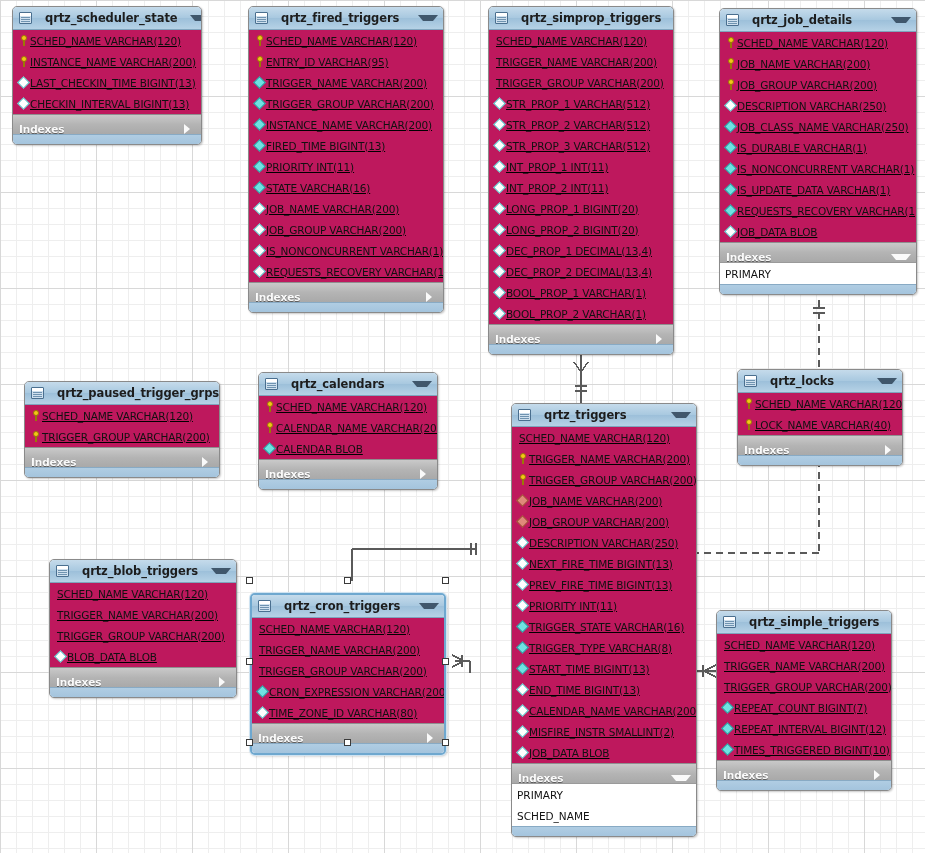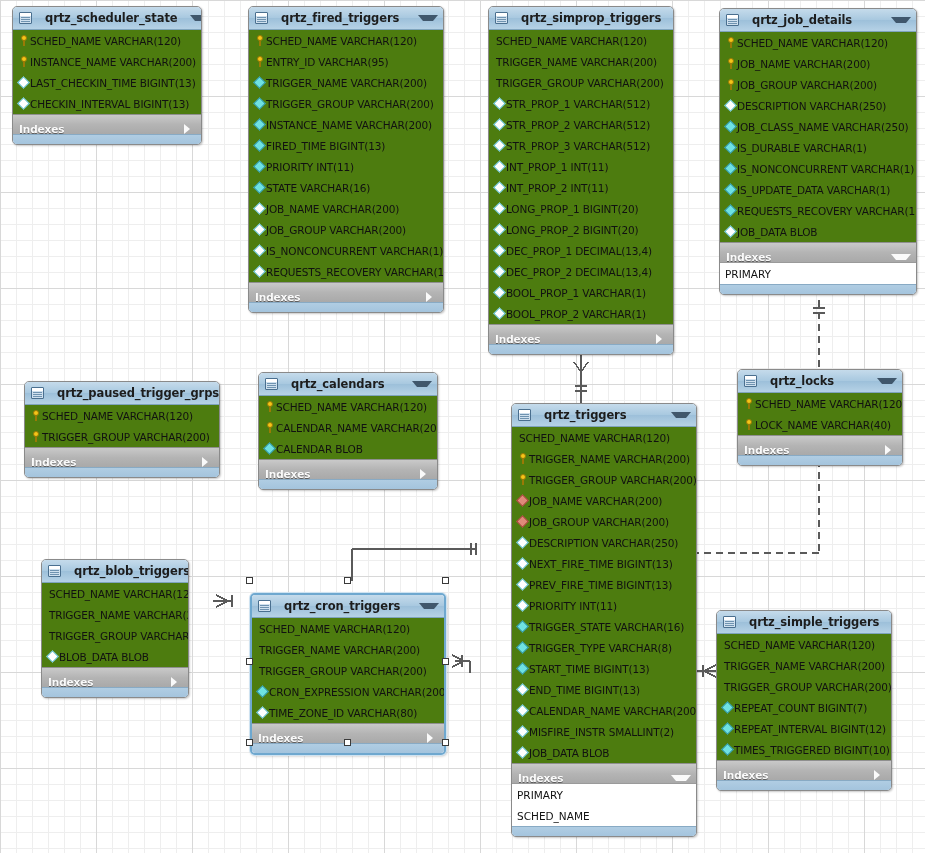--- a/index.html
+++ b/index.html
@@ -58,21 +58,21 @@
   }
   .caret{
     width:0;height:0;border-left:5px solid transparent;border-right:5px solid transparent;
     border-top:6px solid #40576c;flex:0 0 10px;
   }
   .caret.right{
     border-top:5px solid transparent;border-bottom:5px solid transparent;
     border-left:6px solid #6b6b6b;border-right:0;width:0;height:0;flex:0 0 6px;
   }
 
-  .cols{background:#4d7c0f;}
+  .cols{background:#be185d;text-decoration:underline;}
   .col{
     height:21px;display:flex;align-items:center;
     padding-left:4px;box-sizing:border-box;white-space:nowrap;
   }
   .col .cn{font-size:10.5px;color:#111;letter-spacing:-.15px;}
   .ico{width:13px;flex:0 0 13px;display:flex;align-items:center;justify-content:center;}
   .ico.none{flex:0 0 3px;width:3px;}
 
   
   .key{
@@ -662,21 +662,21 @@
         <div class="idx">
           <span class="il">Indexes</span>
           <span class="caret" style="border-top-color: rgb(250, 250, 250);"></span>
         </div>
         <div class="idxlist">
           <div class="ir">PRIMARY</div>
           <div class="ir">SCHED_NAME</div>
         </div>
         <div class="foot"></div>
       </div>
-      <div class="tbl" style="left: 41px; top: 559px; width: 148px;">
+      <div class="tbl" style="left: 49px; top: 559px; width: 188px;">
         <div class="ttl">
           <span class="ticon"></span>
           <span class="nm">qrtz_blob_triggers</span>
           <span class="caret"></span>
         </div>
         <div class="cols">
           <div class="col">
             <span class="ico none"></span>
             <span class="cn">SCHED_NAME VARCHAR(120)</span>
           </div>

